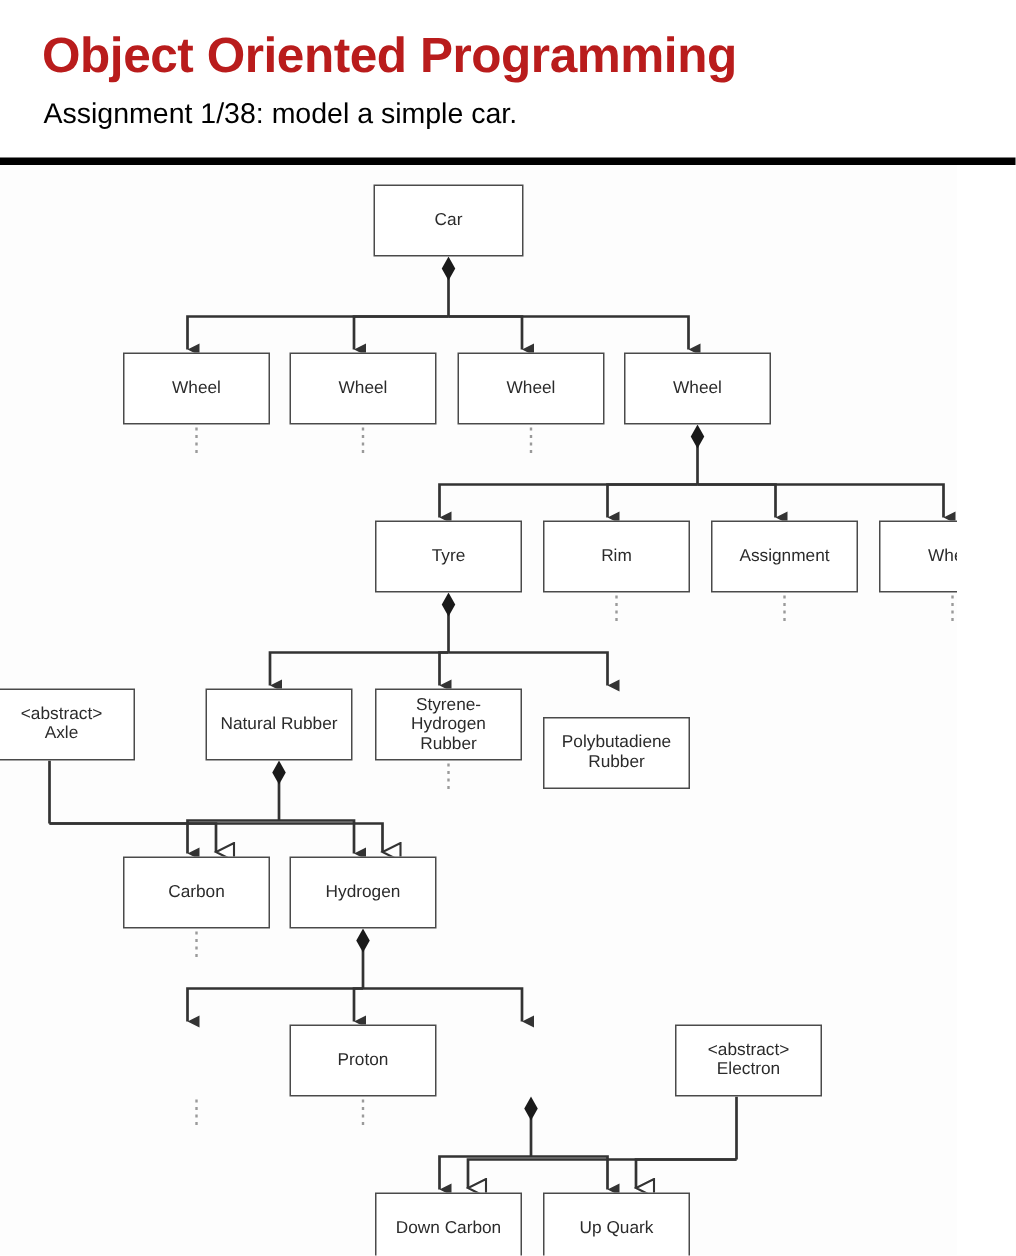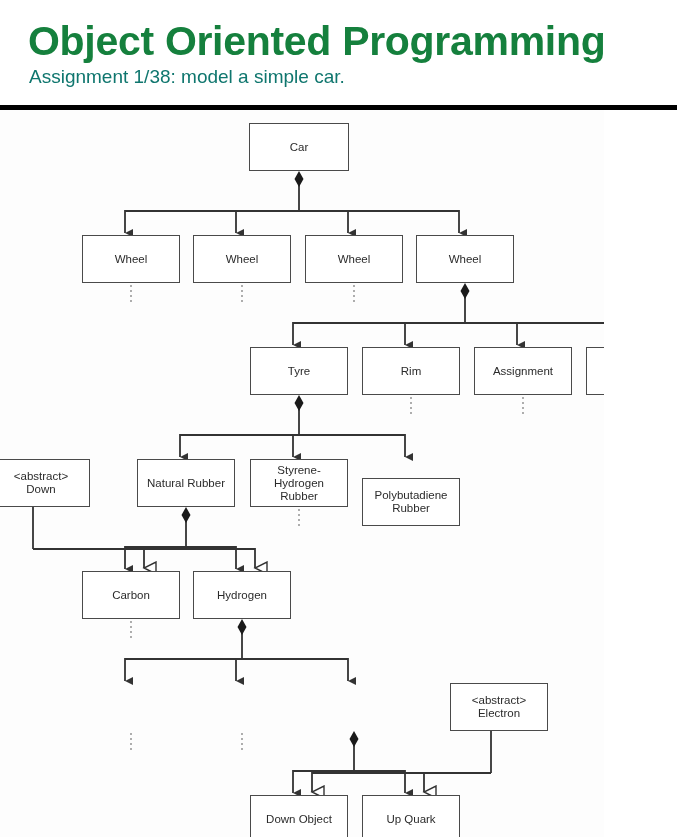--- a/index.html
+++ b/index.html
@@ -9,34 +9,34 @@
     font-family:"Liberation Sans", sans-serif;
     overflow:hidden;
     position:relative;
   }
   #header{
     position:absolute;left:0;top:0;width:677px;height:104px;
     background:#ffffff;
   }
   #title{
     position:absolute;left:28px;top:18px;
-    font-size:41px;font-weight:bold;color:#15803d;
+    font-size:33px;font-weight:bold;color:#b91c1c;
     letter-spacing:-0.3px;white-space:nowrap;
   }
   #subtitle{
     position:absolute;left:29px;top:66px;
-    font-size:19px;color:#0f766e;white-space:nowrap;
+    font-size:19px;color:#000000;white-space:nowrap;
   }
   #rule{
     position:absolute;left:0;top:105px;width:677px;height:5px;
     background:#000000;
   }
   #canvas{
     position:absolute;left:0;top:110px;width:604px;height:727px;
-    background:#fdfdfd;overflow:hidden;
+    background:#fdfdfd;overflow:hidden;padding-left:34px;
   }
   #canvas svg{position:absolute;left:0;top:0;}
   .node{
     position:absolute;
     box-sizing:border-box;
     border:1.6px solid #4a4a4a;
     background:#ffffff;
     display:flex;align-items:center;justify-content:center;
     text-align:center;
     font-size:11.5px;color:#2b2b2b;
@@ -159,21 +159,21 @@
       </div>
     </div>
     <div class="node" style="left: 586px; top: 237px; width: 98px; height: 48px;">
       <div>
         <span>Wheel</span>
       </div>
     </div>
     <div class="node" style="left: -8px; top: 349px; width: 98px; height: 48px;">
       <div>
         <span>&lt;abstract&gt;</span>
-        <span>Down</span>
+        <span>Axle</span>
       </div>
     </div>
     <div class="node" style="left: 137px; top: 349px; width: 98px; height: 48px; text-align: right;">
       <div>
         <span>Natural Rubber</span>
       </div>
     </div>
     <div class="node" style="left: 250px; top: 349px; width: 98px; height: 48px;">
       <div>
         <span>Styrene-</span>
@@ -190,29 +190,34 @@
     <div class="node" style="left: 82px; top: 461px; width: 98px; height: 48px;">
       <div>
         <span>Carbon</span>
       </div>
     </div>
     <div class="node" style="left: 193px; top: 461px; width: 98px; height: 48px;">
       <div>
         <span>Hydrogen</span>
       </div>
     </div>
+    <div class="node" style="left: 193px; top: 573px; width: 98px; height: 48px;">
+      <div>
+        <span>Proton</span>
+      </div>
+    </div>
     <div class="node" style="left: 450px; top: 573px; width: 98px; height: 48px;">
       <div>
         <span>&lt;abstract&gt;</span>
         <span>Electron</span>
       </div>
     </div>
     <div class="node" style="left: 250px; top: 685px; width: 98px; height: 48px;">
       <div>
-        <span>Down Object</span>
+        <span>Down Carbon</span>
       </div>
     </div>
     <div class="node" style="left: 362px; top: 685px; width: 98px; height: 48px;">
       <div>
         <span>Up Quark</span>
       </div>
     </div>
   </div>
 
 </body></html>

